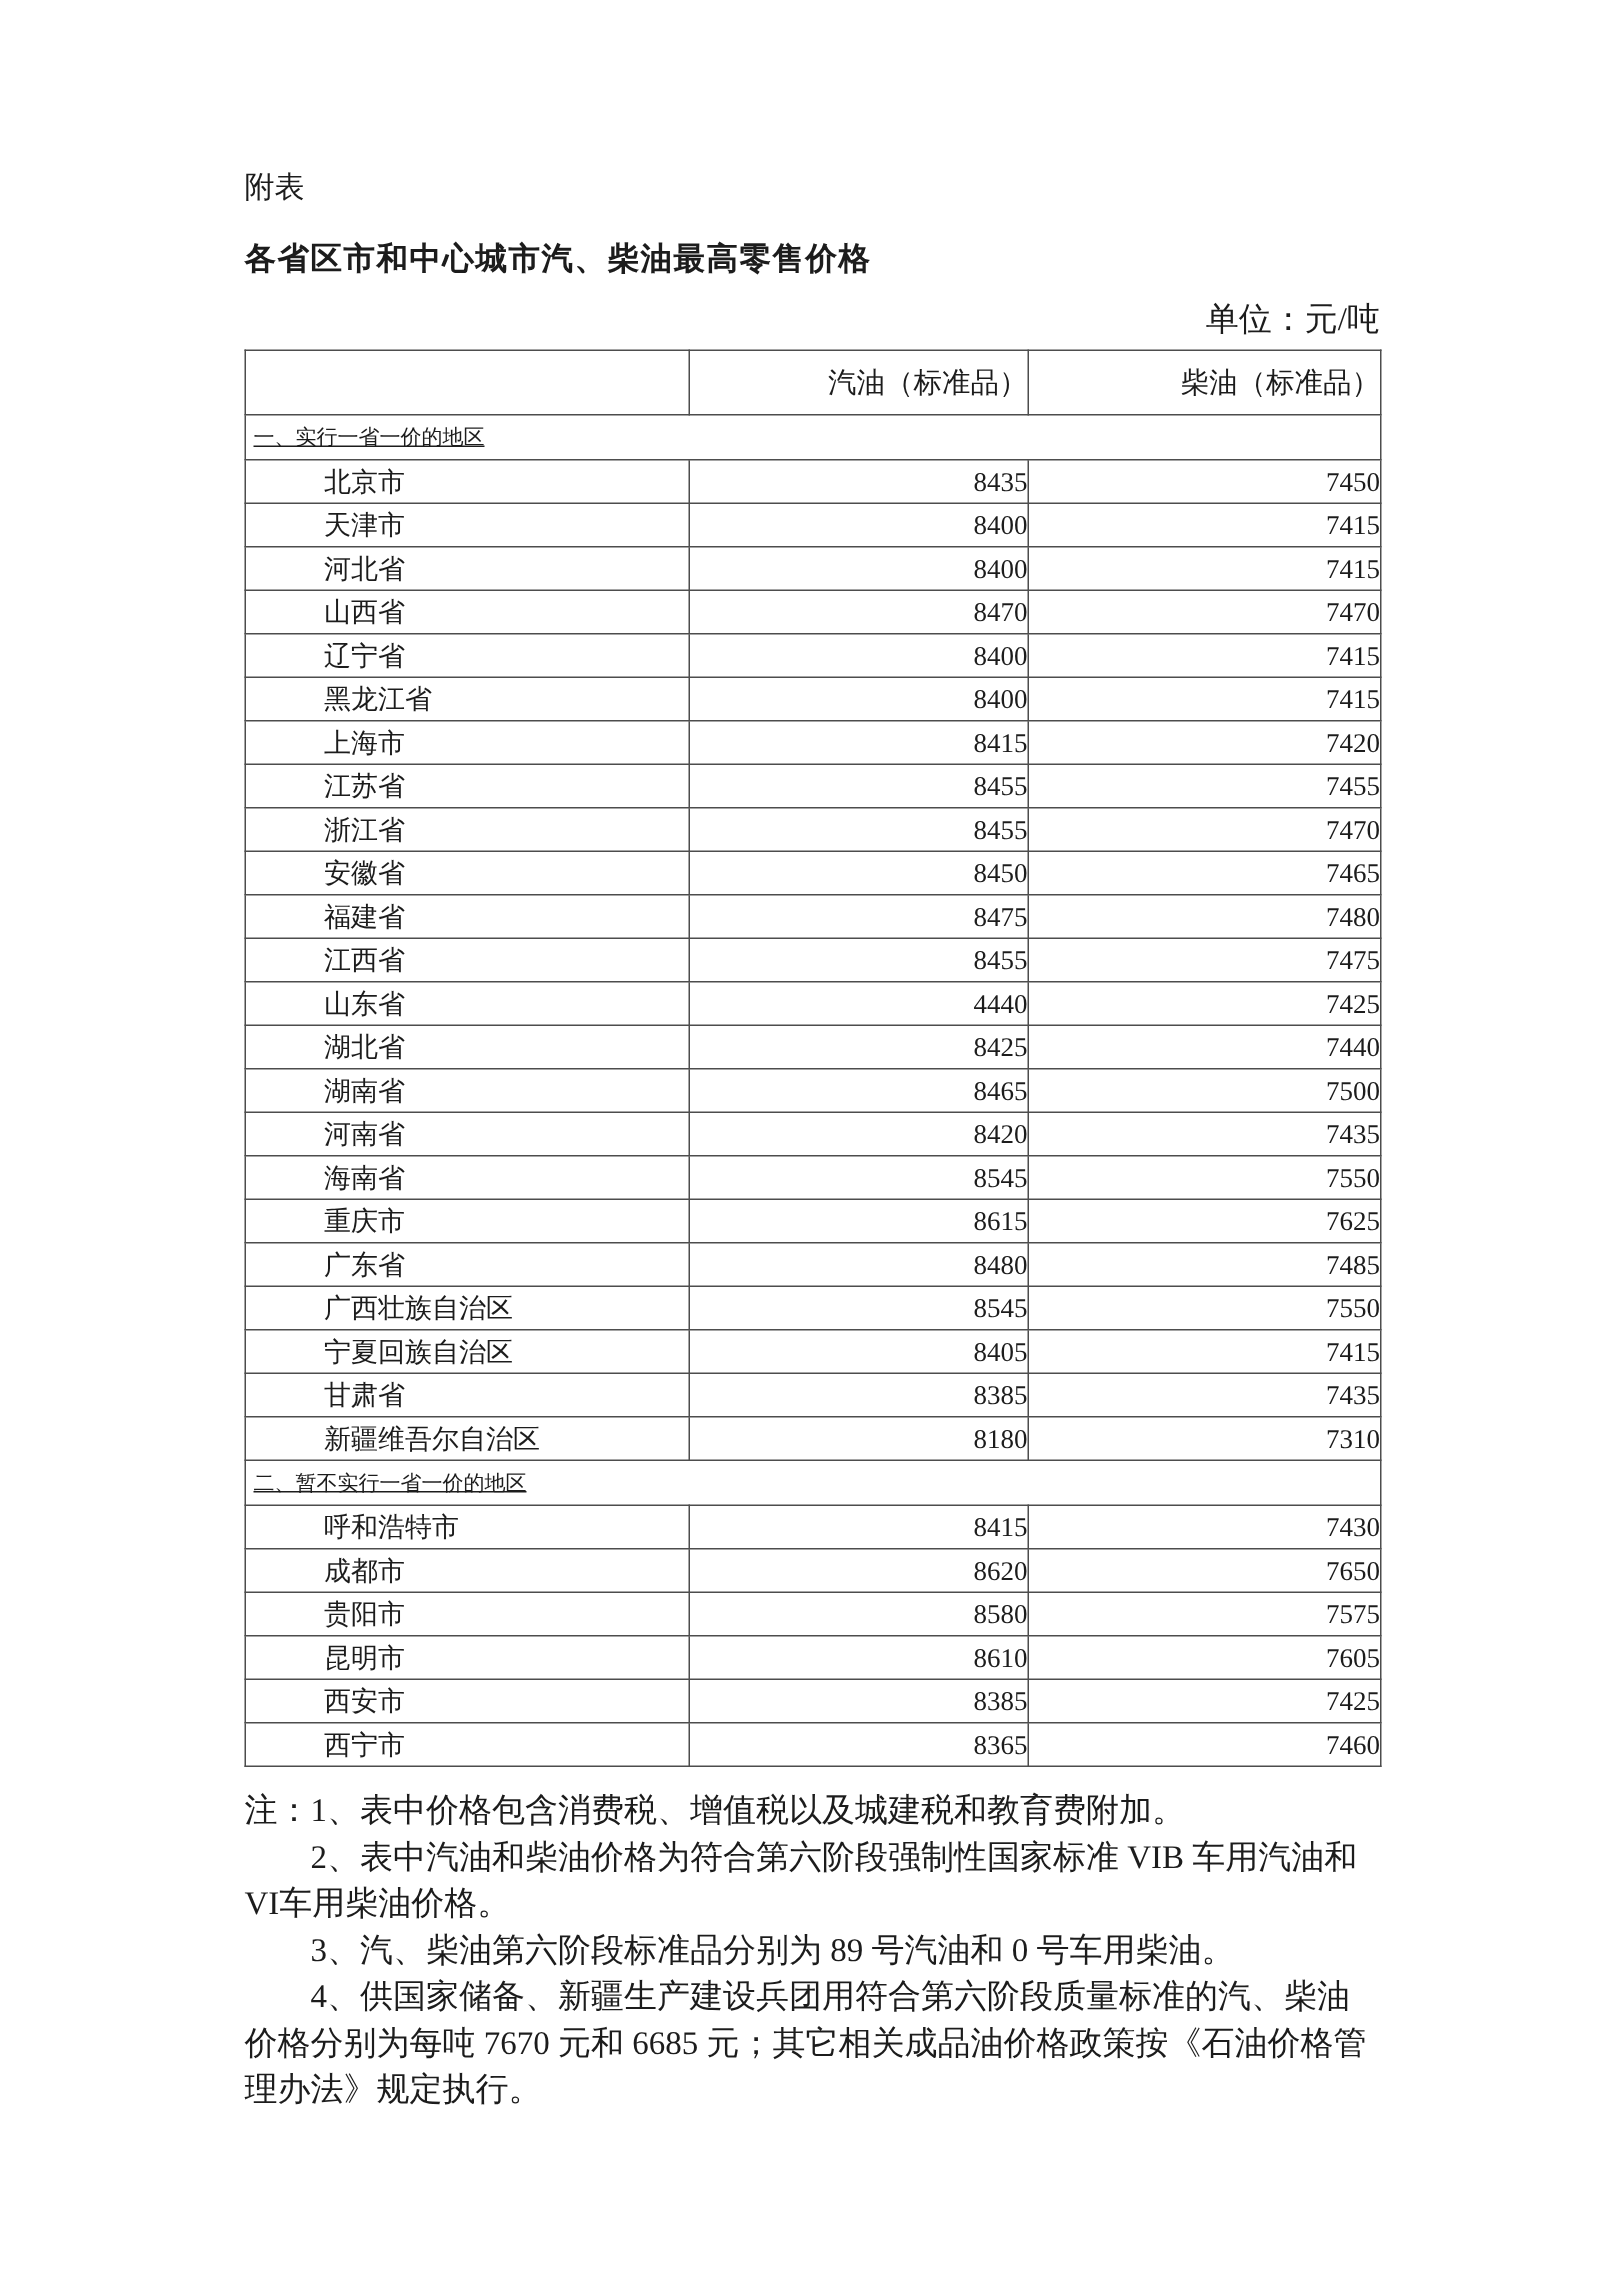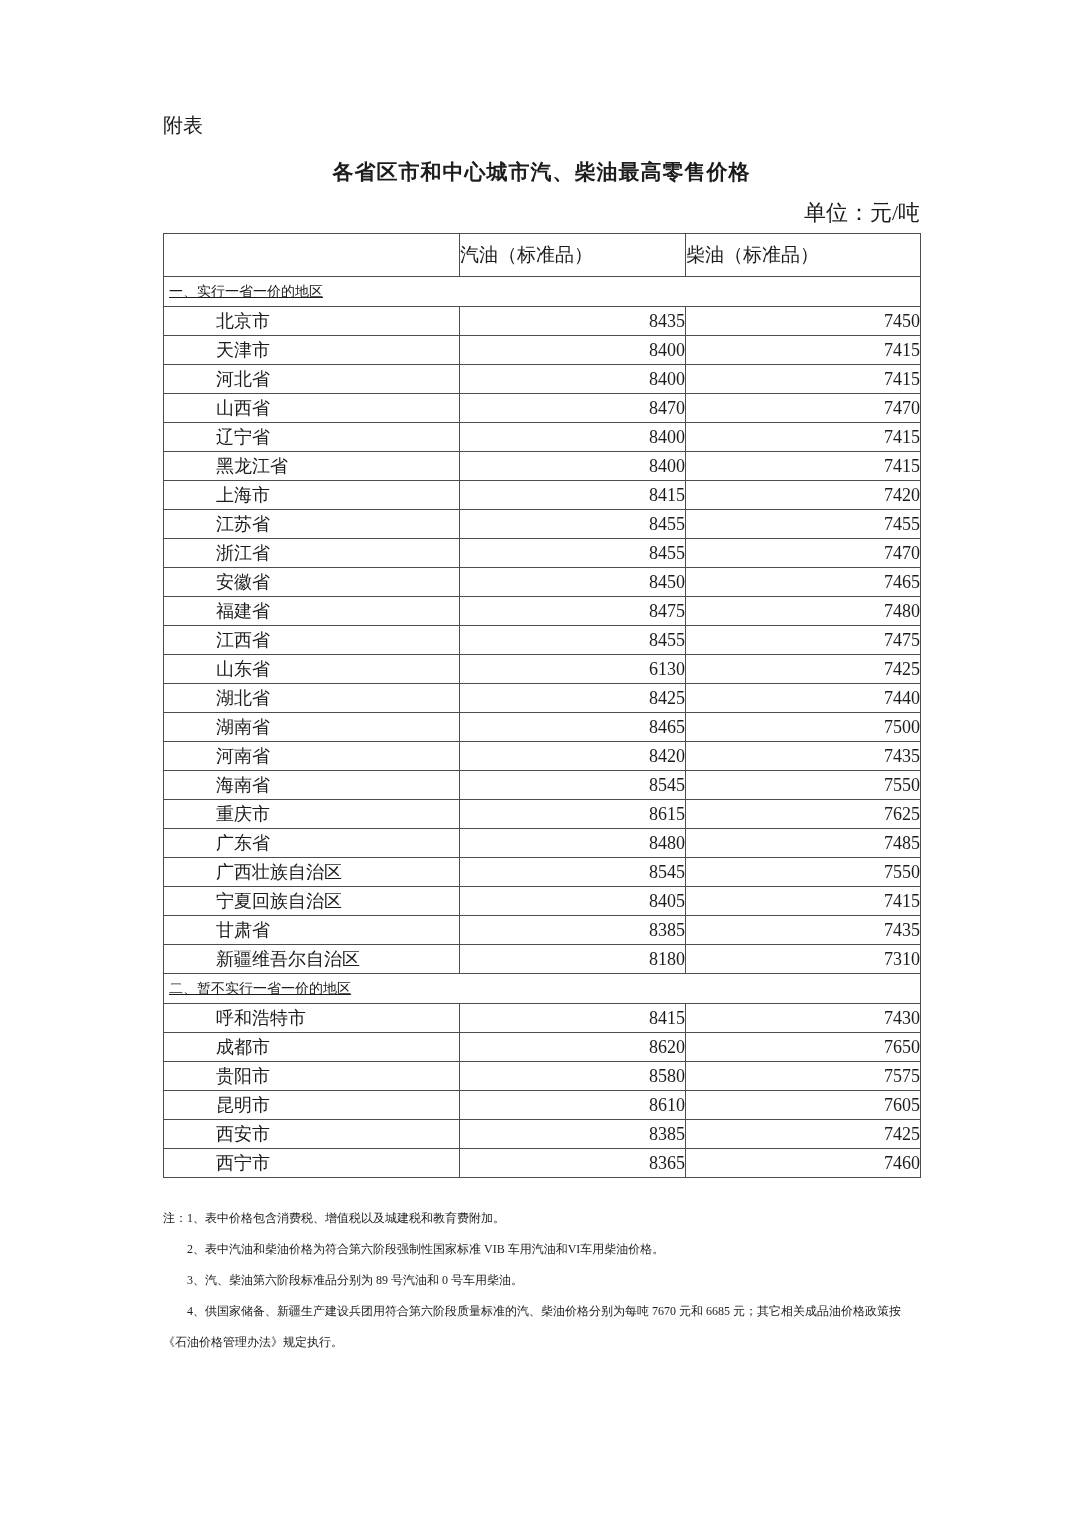--- a/index.html
+++ b/index.html
@@ -19,21 +19,20 @@
     position: absolute;
     left: 163px;
     top: 112px;
     width: 757px;
   }
   .appendix {
     font-size: 20px;
     line-height: 26px;
   }
   .title {
-    text-align: center;
     font-family: "Liberation Sans", "DejaVu Sans", sans-serif;
     font-weight: bold;
     font-size: 21px;
     letter-spacing: 1px;
     margin-top: 20px;
   }
   .unit {
     text-align: right;
     font-size: 22px;
     margin-top: 12px;
@@ -47,21 +46,21 @@
   .price-table th, .price-table td {
     border: 1px solid #4d4d4d;
     font-weight: normal;
     font-size: 18px;
     padding: 0;
     overflow: hidden;
     white-space: nowrap;
   }
   .price-table thead th {
     height: 42px;
-    text-align: left;
+    text-align: right;
     font-size: 19px;
   }
   .price-table td.section {
     height: 29px;
     text-align: left;
     padding-left: 5px;
     font-size: 14px;
     text-decoration: underline;
   }
   .price-table td.region {
@@ -69,22 +68,22 @@
     text-align: left;
     padding-left: 52px;
     margin-top: 12px;
   }
   .price-table td.num {
     height: 28px;
     text-align: right;
     font-size: 18px;
   }
   .notes {
-    margin-top: 25px;
-    font-size: 12px;
+    margin-top: 13px;
+    font-size: 22px;
     line-height: 31px;
   }
   .notes p {
     margin: 0;
   }
   .notes p.indent {
     text-indent: 2em;
   }
 </style>
 </head>
@@ -170,21 +169,21 @@
           <td class="num">8475</td>
           <td class="num">7480</td>
         </tr>
         <tr>
           <td class="region">江西省</td>
           <td class="num">8455</td>
           <td class="num">7475</td>
         </tr>
         <tr>
           <td class="region">山东省</td>
-          <td class="num">6130</td>
+          <td class="num">4440</td>
           <td class="num">7425</td>
         </tr>
         <tr>
           <td class="region">湖北省</td>
           <td class="num">8425</td>
           <td class="num">7440</td>
         </tr>
         <tr>
           <td class="region">湖南省</td>
           <td class="num">8465</td>

